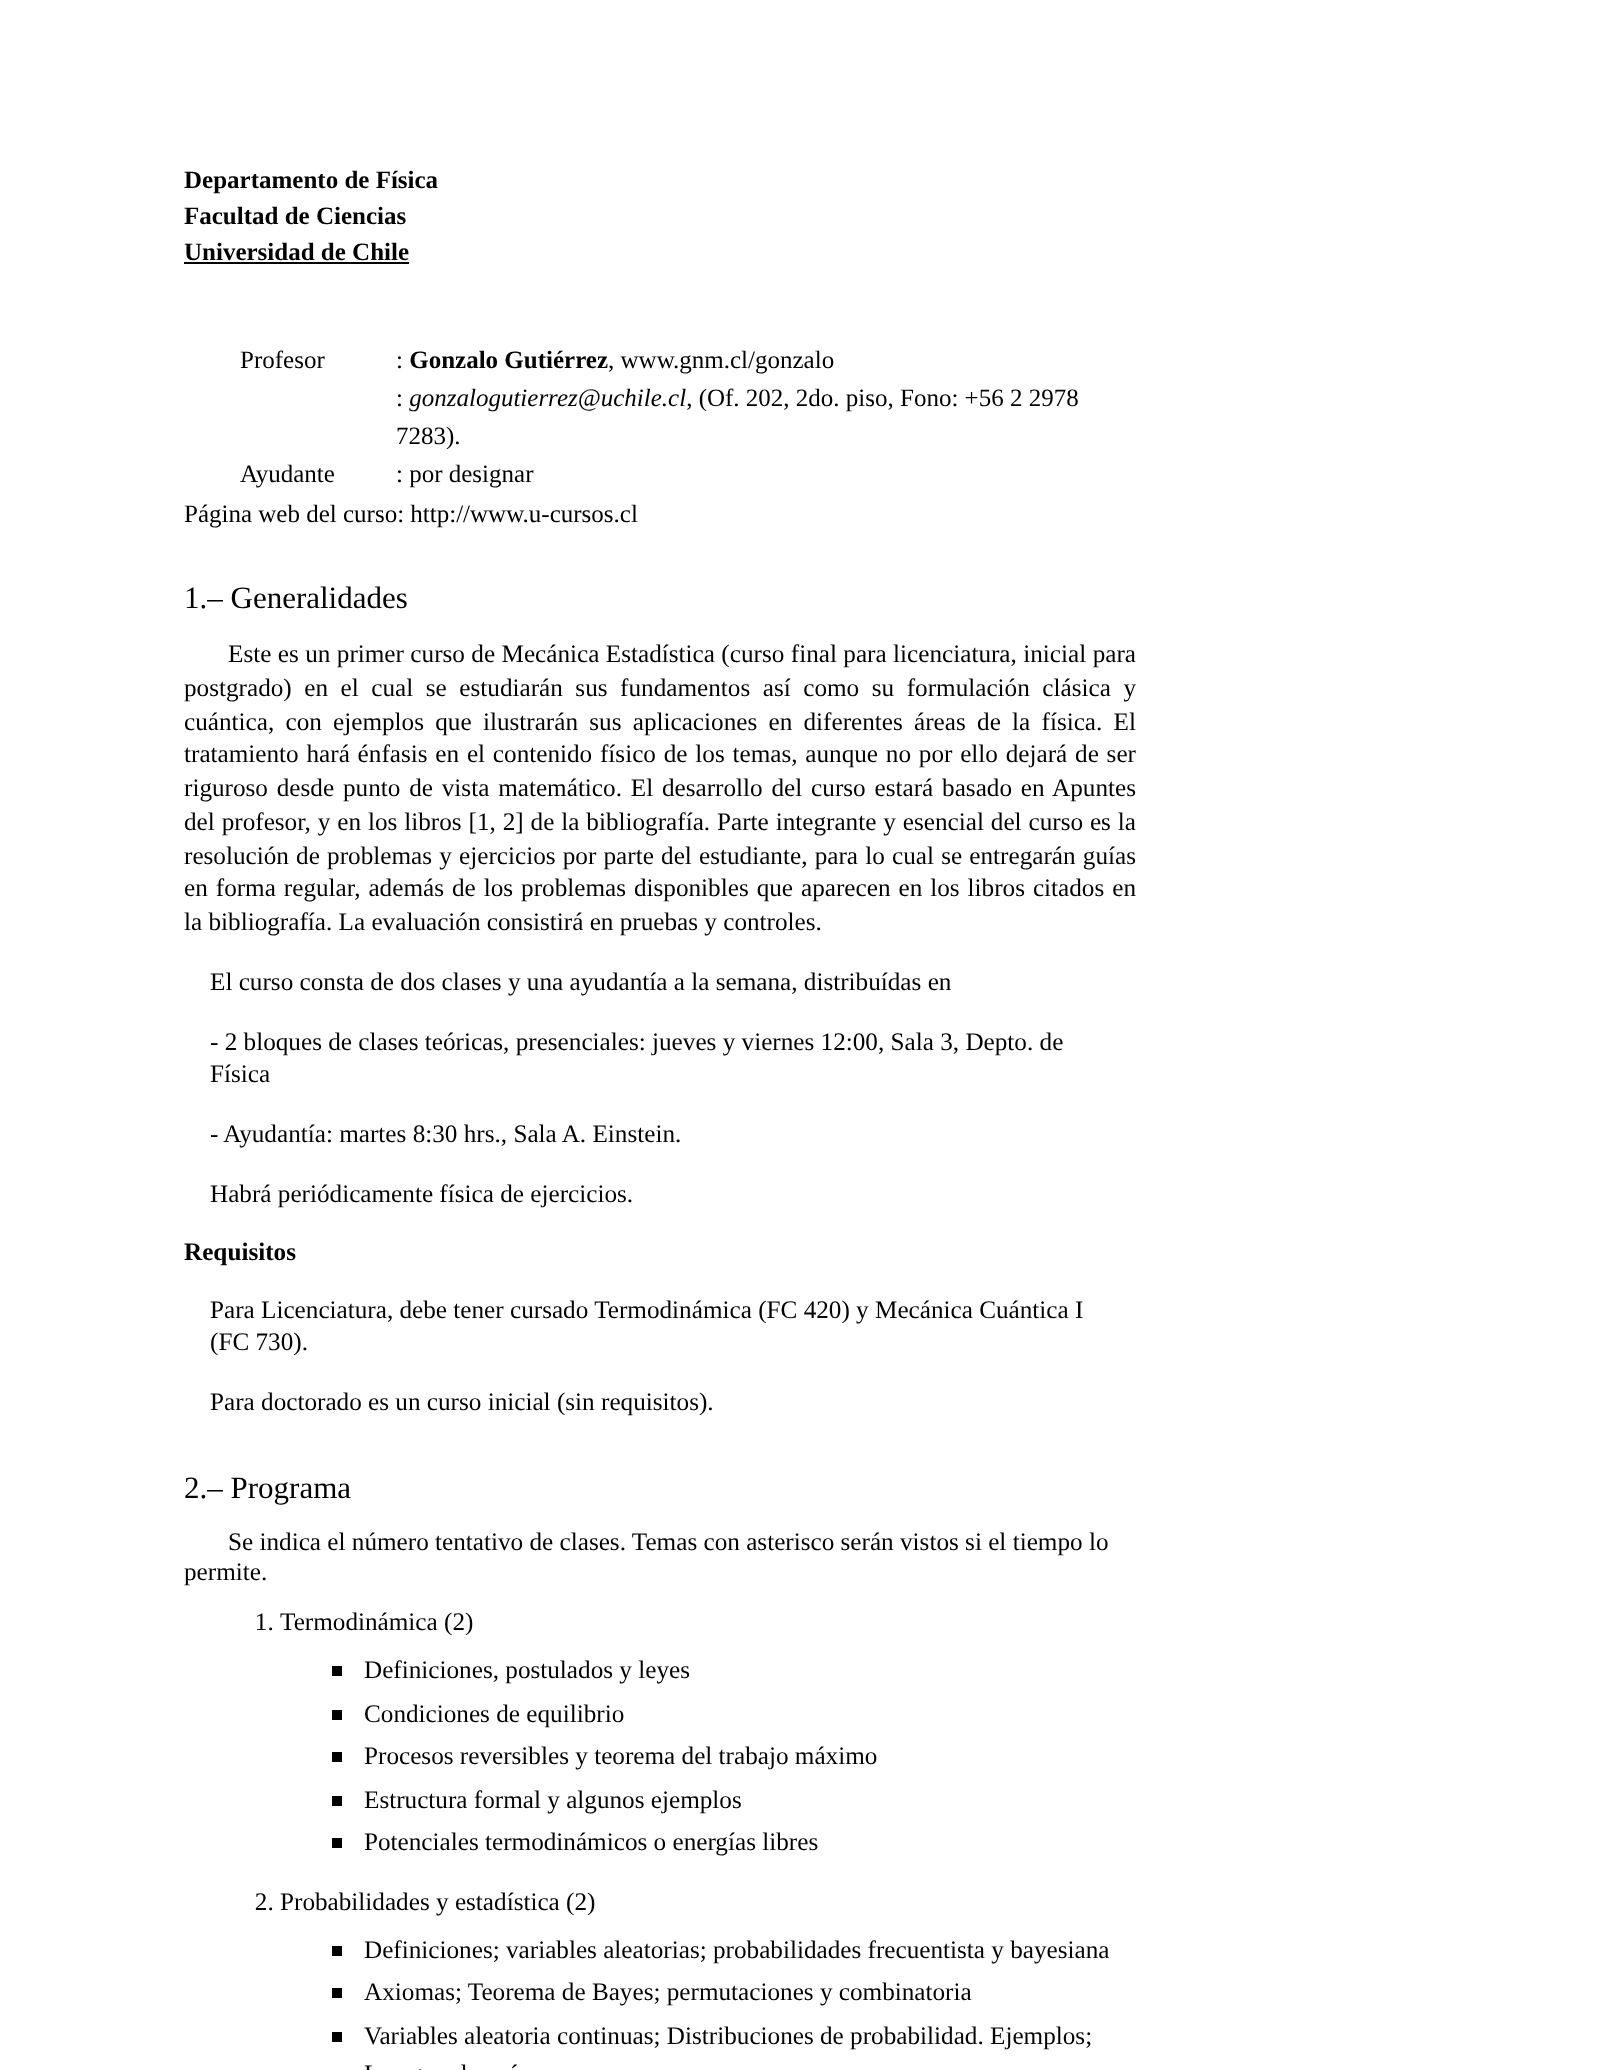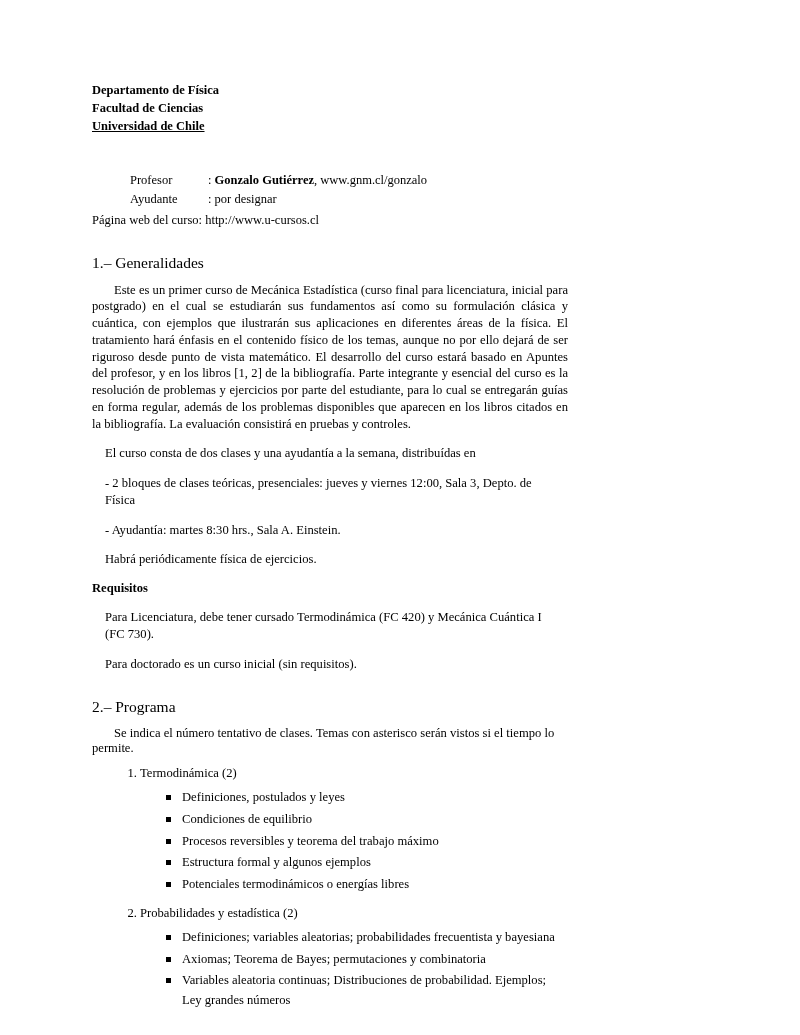--- a/index.html
+++ b/index.html
@@ -47,21 +47,20 @@
     margin: 0 0 4px 28px;
     font-size: 12.5px;
     line-height: 1.5;
   }
   .info-row {
     display: flex;
   }
   .info-label {
     width: 78px;
     flex: 0 0 78px;
-    margin-left: 10px;
   }
   .info-value .bold {
     font-weight: bold;
   }
   .info-value .ital {
     font-style: italic;
   }
   .webline {
     font-size: 12.5px;
     margin: 0 0 26px 0;
@@ -151,20 +150,24 @@
   <div class="info-table">
     <div class="info-row">
       <div class="info-label">Profesor</div>
       <div class="info-value">
         <span>:</span>
         <span class="bold">Gonzalo Gutiérrez</span><span>, www.gnm.cl/gonzalo</span>
       </div>
     </div>
     <div class="info-row">
       <div class="info-label"></div>
+      <div class="info-value">
+        <span>:</span>
+        <span class="ital">gonzalogutierrez@uchile.cl</span><span>, (Of. 202, 2do. piso, Fono: +56 2 2978 7283).</span>
+      </div>
     </div>
     <div class="info-row">
       <div class="info-label">Ayudante</div>
       <div class="info-value">: por designar</div>
     </div>
   </div>
 
   <div class="webline">Página web del curso: http://www.u-cursos.cl</div>
 
   <h2 class="section">1.– Generalidades</h2>

